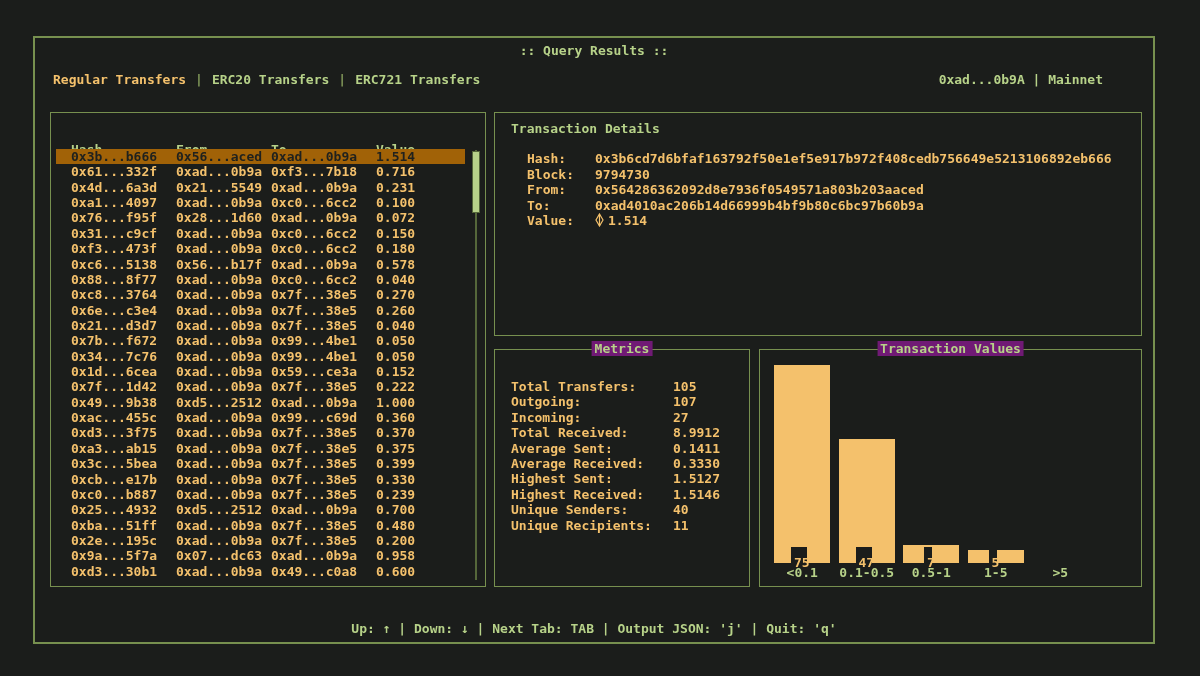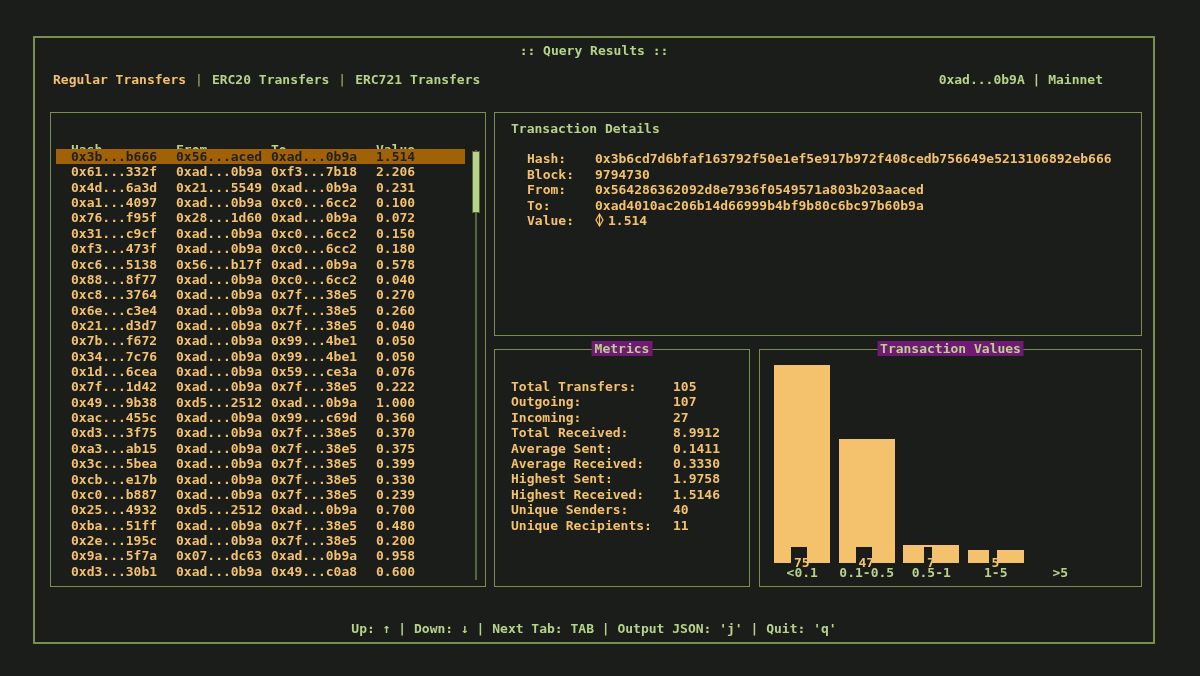--- a/index.html
+++ b/index.html
@@ -81,21 +81,21 @@
           <div class="trow sel">
             <span class="c-hash">0x3b...b666</span>
             <span class="c-from">0x56...aced</span>
             <span class="c-to">0xad...0b9a</span>
             <span class="c-value">1.514</span>
           </div>
           <div class="trow">
             <span class="c-hash">0x61...332f</span>
             <span class="c-from">0xad...0b9a</span>
             <span class="c-to">0xf3...7b18</span>
-            <span class="c-value">2.206</span>
+            <span class="c-value">0.716</span>
           </div>
           <div class="trow">
             <span class="c-hash">0x4d...6a3d</span>
             <span class="c-from">0x21...5549</span>
             <span class="c-to">0xad...0b9a</span>
             <span class="c-value">0.231</span>
           </div>
           <div class="trow">
             <span class="c-hash">0xa1...4097</span>
             <span class="c-from">0xad...0b9a</span>
@@ -159,21 +159,21 @@
           <div class="trow">
             <span class="c-hash">0x34...7c76</span>
             <span class="c-from">0xad...0b9a</span>
             <span class="c-to">0x99...4be1</span>
             <span class="c-value">0.050</span>
           </div>
           <div class="trow">
             <span class="c-hash">0x1d...6cea</span>
             <span class="c-from">0xad...0b9a</span>
             <span class="c-to">0x59...ce3a</span>
-            <span class="c-value">0.076</span>
+            <span class="c-value">0.152</span>
           </div>
           <div class="trow">
             <span class="c-hash">0x7f...1d42</span>
             <span class="c-from">0xad...0b9a</span>
             <span class="c-to">0x7f...38e5</span>
             <span class="c-value">0.222</span>
           </div>
           <div class="trow">
             <span class="c-hash">0x49...9b38</span>
             <span class="c-from">0xd5...2512</span>
@@ -289,21 +289,21 @@
           <div class="mline">
             <span class="mlabel">Average Sent:</span>
             <span class="mvalue">0.1411</span>
           </div>
           <div class="mline">
             <span class="mlabel">Average Received:</span>
             <span class="mvalue">0.3330</span>
           </div>
           <div class="mline">
             <span class="mlabel">Highest Sent:</span>
-            <span class="mvalue">1.9758</span>
+            <span class="mvalue">1.5127</span>
           </div>
           <div class="mline">
             <span class="mlabel">Highest Received:</span>
             <span class="mvalue">1.5146</span>
           </div>
           <div class="mline">
             <span class="mlabel">Unique Senders:</span>
             <span class="mvalue">40</span>
           </div>
           <div class="mline">

